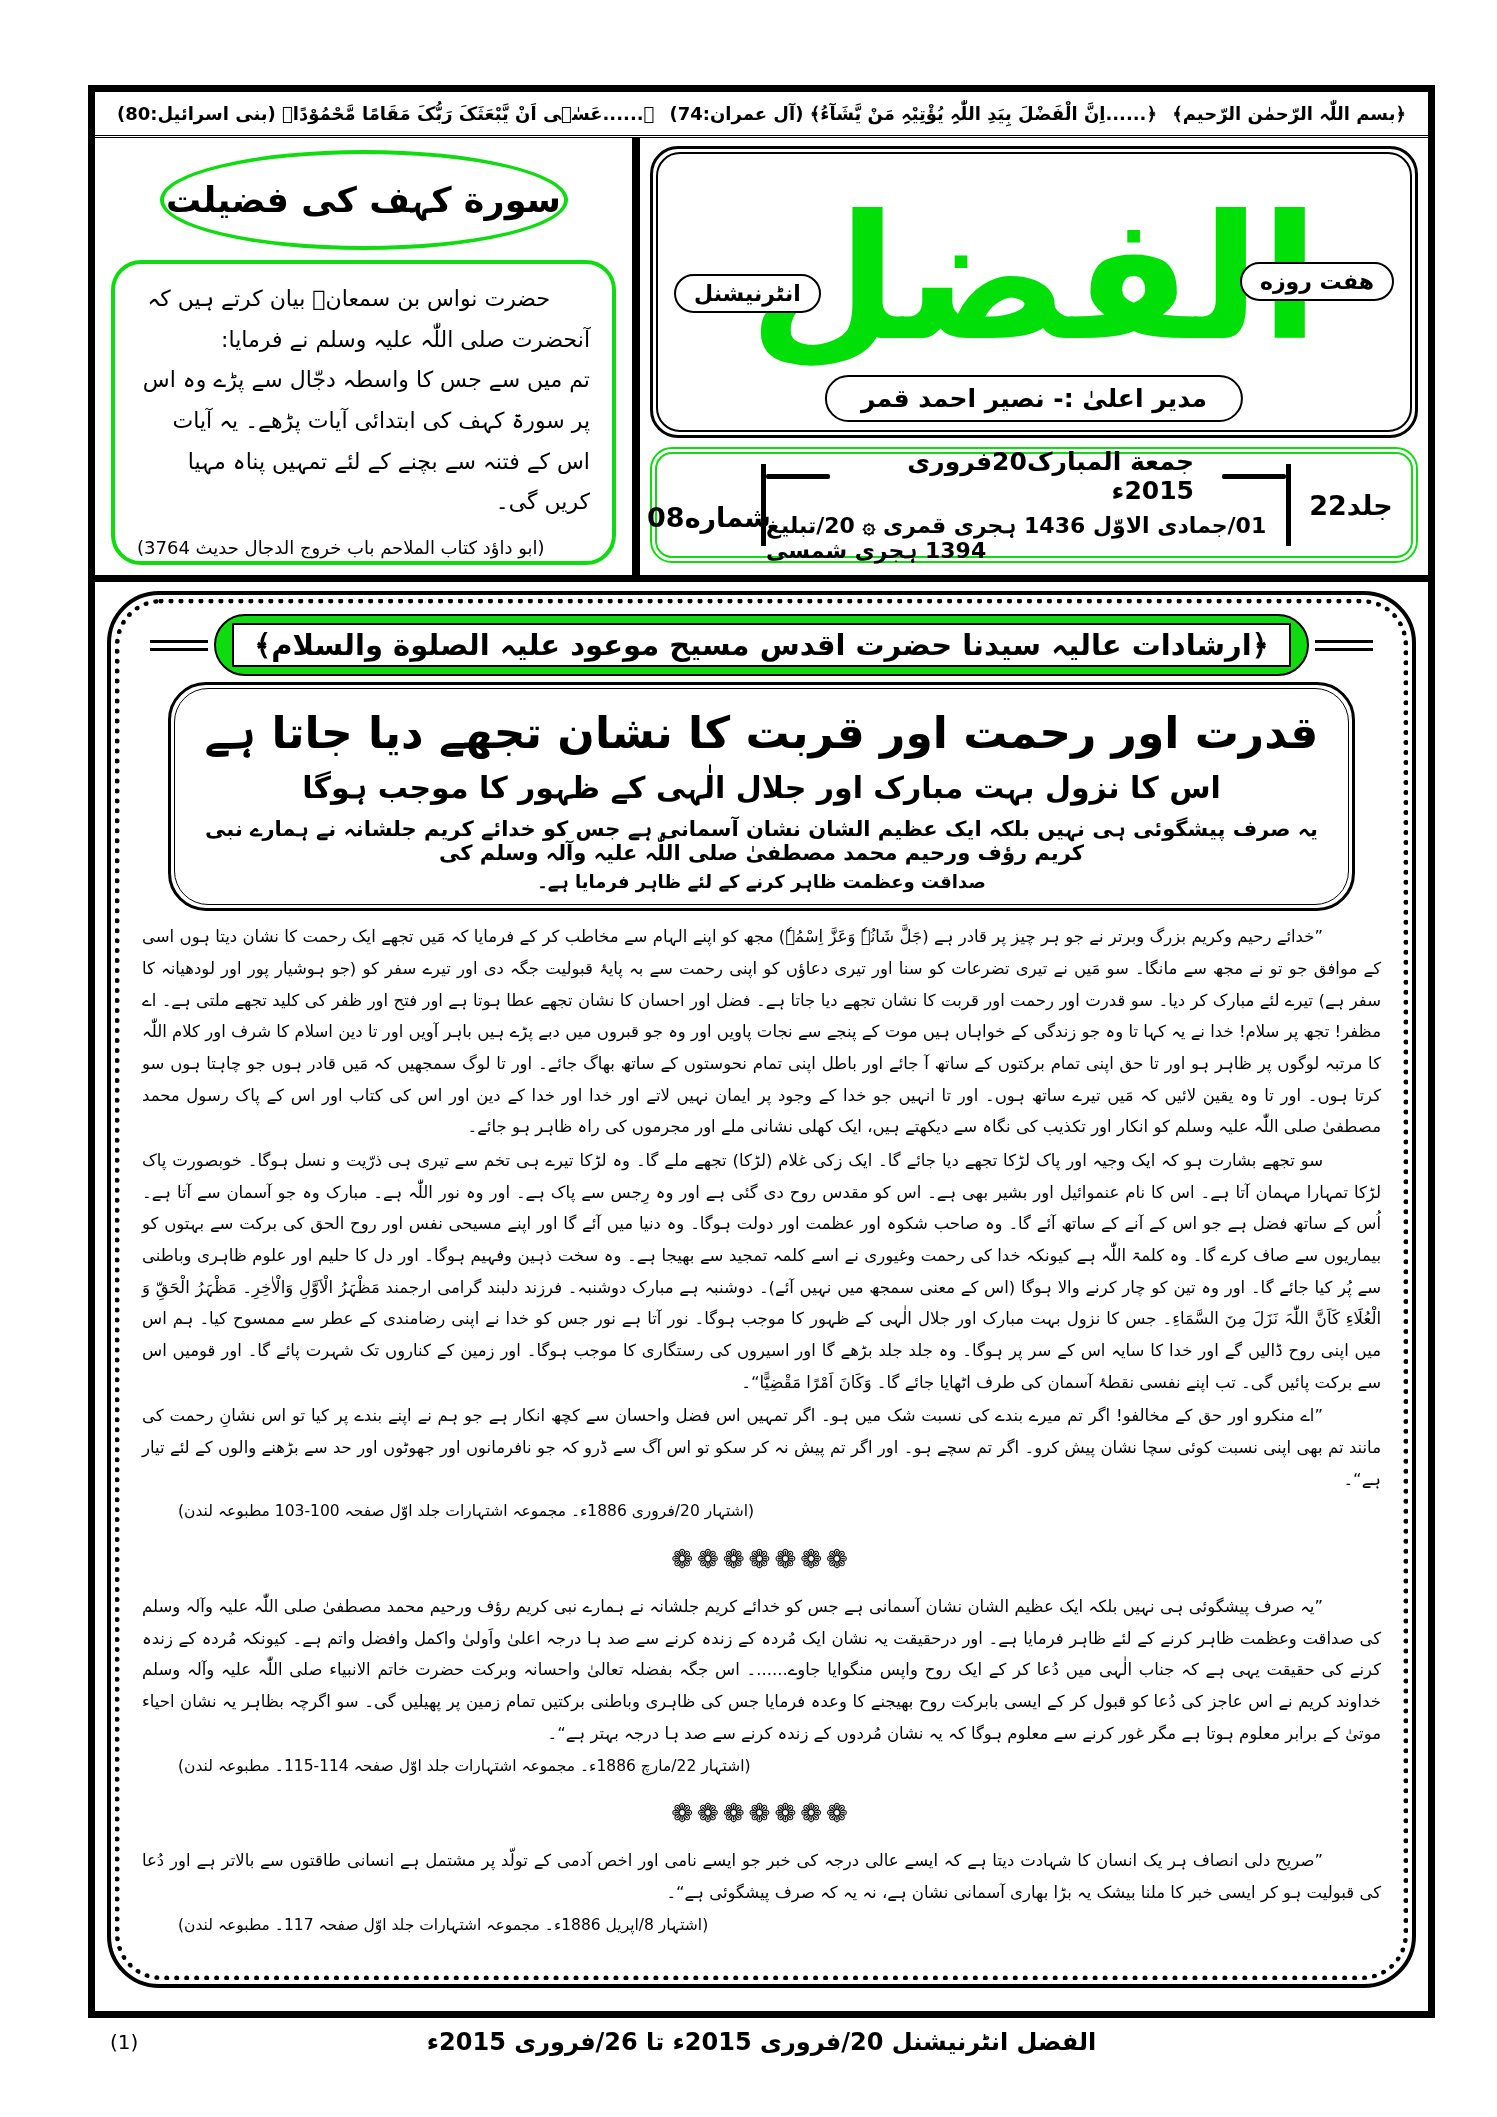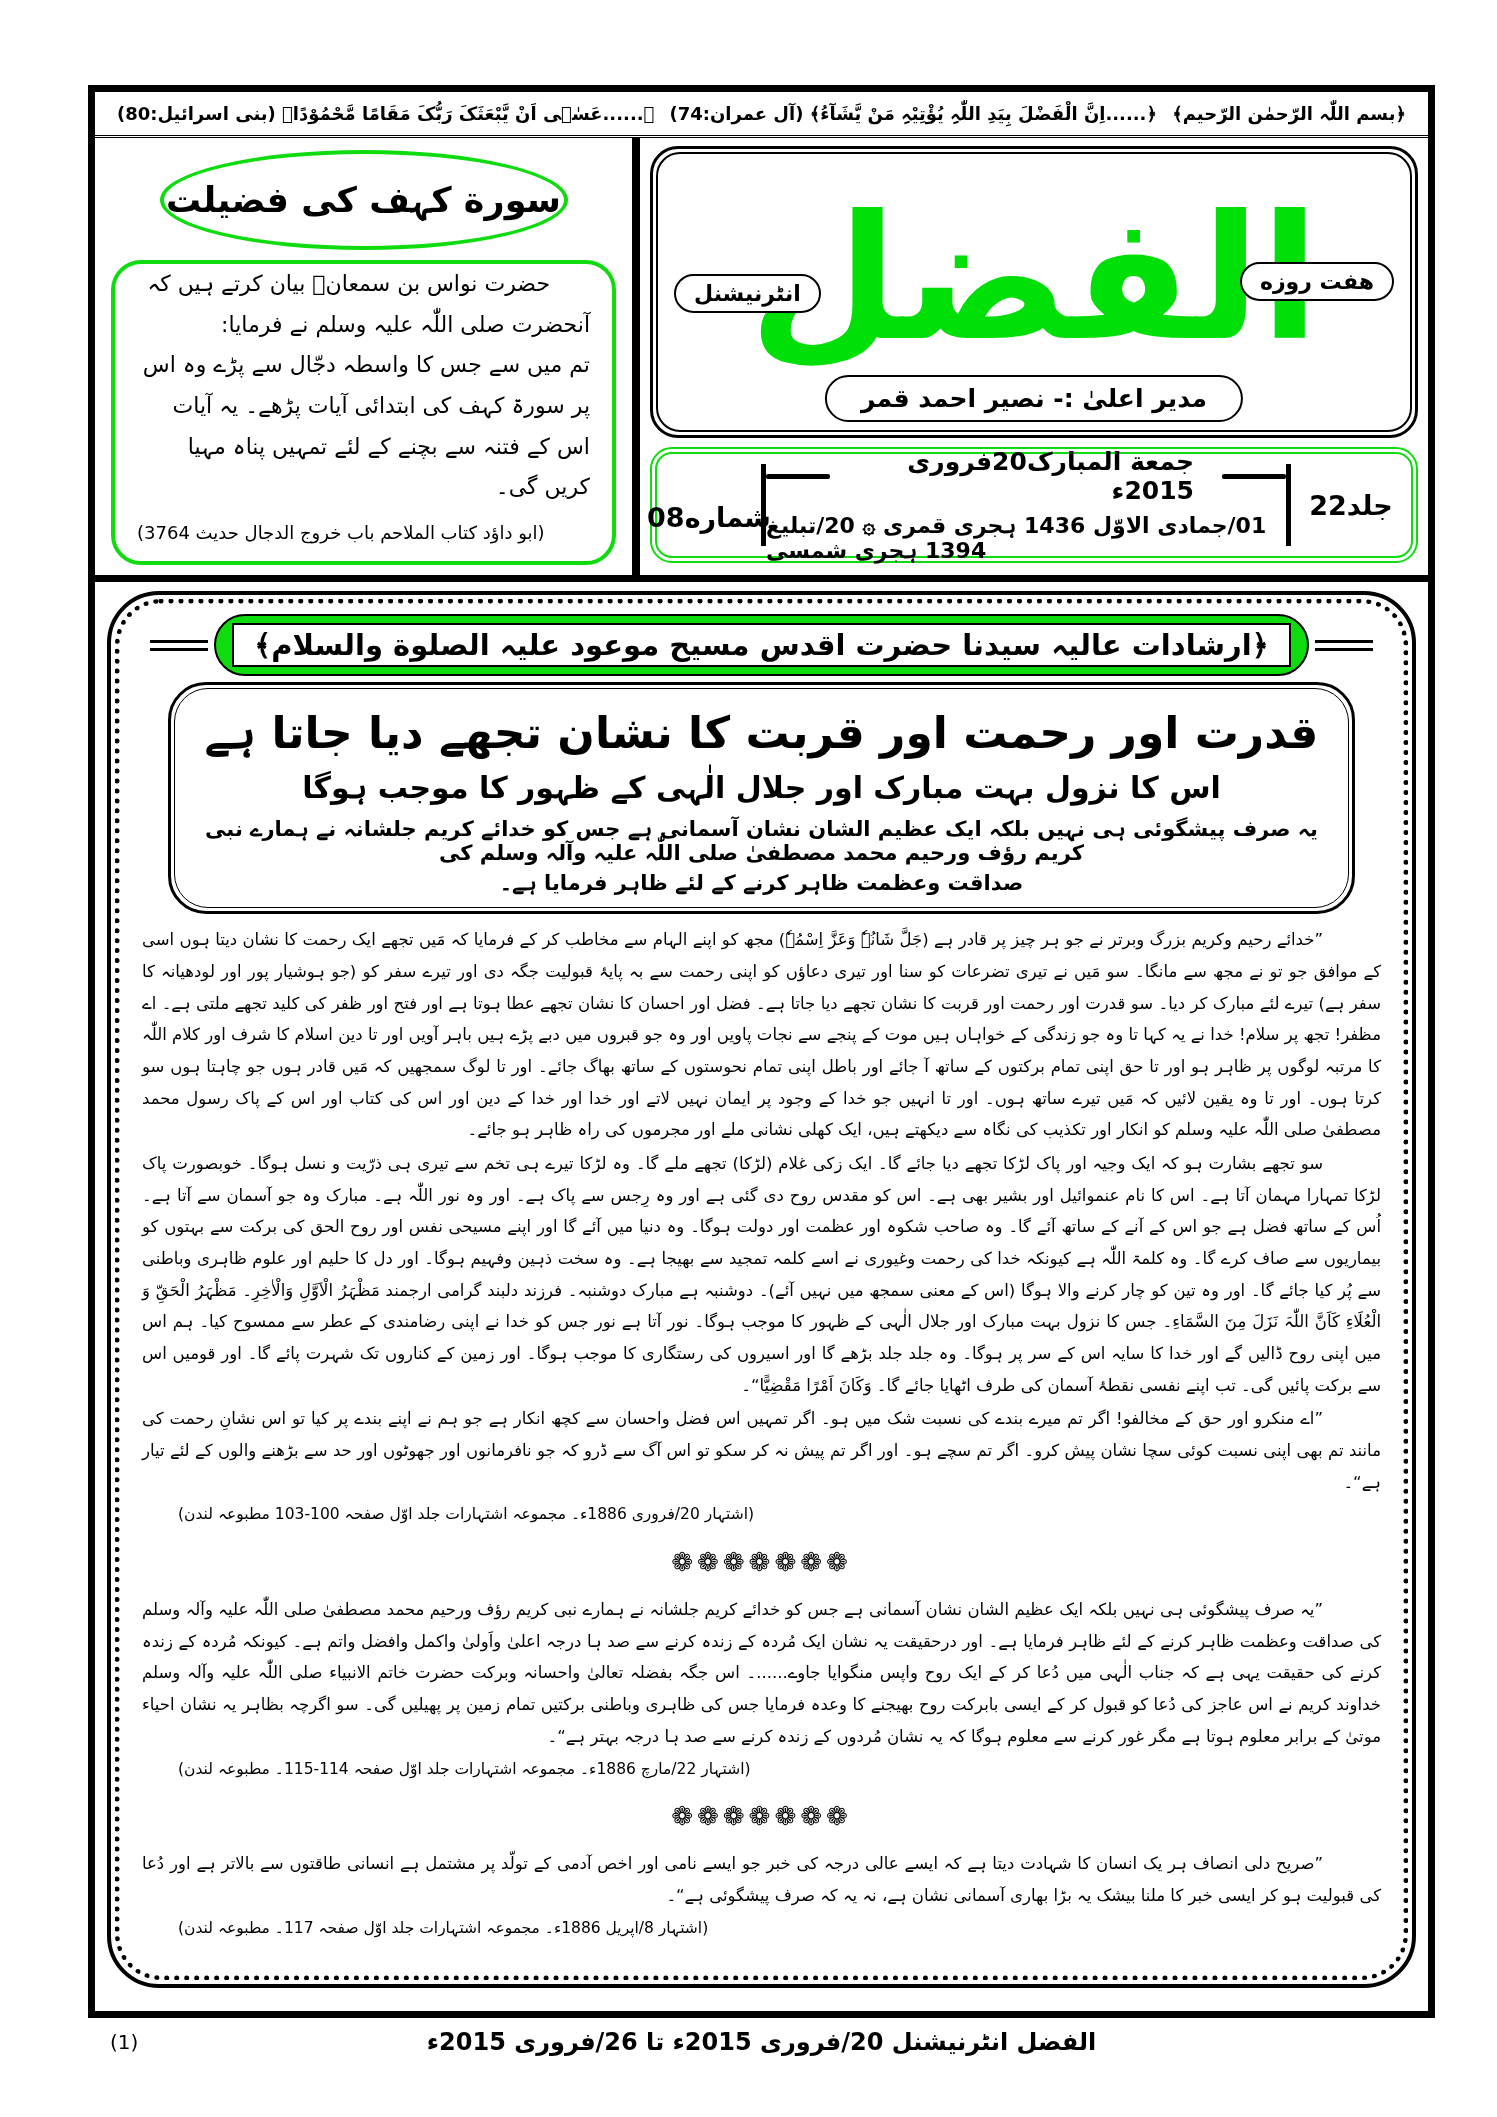--- a/index.html
+++ b/index.html
@@ -57,21 +57,21 @@
   .date-l2{text-align:left;font-size:22px;font-weight:bold;}
   
   .kahf-col{flex:1;padding:12px 16px 10px;display:flex;flex-direction:column;align-items:center;}
   .kahf-ellipse{
     width:408px;height:100px;border:4px solid var(--green);border-radius:50%;
     display:flex;align-items:center;justify-content:center;
     font-size:35px;font-weight:bold;flex:none;
   }
   .kahf-box{
     margin-top:10px;width:100%;flex:1;border:4px solid var(--green);border-radius:30px;
-    padding:0 22px 8px;font-size:22px;line-height:1.85;overflow:hidden;
+    padding:15px 22px 8px;font-size:22px;line-height:1.85;overflow:hidden;
   }
   .kahf-box .lead{text-indent:40px;}
   .kahf-ref{font-size:18px;font-weight:normal;margin-top:8px;text-align:left;direction:rtl;}
   
   .header-sep{height:7px;background:#000;}
   
   .main-area{height:1416px;padding:9px 12px 10px;}
   .main-frame{border:4px solid #000;border-radius:52px;padding:4px;height:100%;}
   .main-frame-inner{
     border:5px dotted #000;border-radius:46px;height:100%;
@@ -87,21 +87,21 @@
   .banner-pill-box{
     background:#fff;border:2px solid #000;padding:3px 20px;
     font-size:29px;font-weight:bold;white-space:nowrap;
   }
   
   .headline-outer{border:3px solid #000;border-radius:38px;padding:3px;margin:6px 26px 10px;}
   .headline-inner{border:1px solid #000;border-radius:34px;padding:14px 24px 12px;text-align:center;}
   .hl1{font-size:44px;font-weight:bold;line-height:1.35;}
   .hl2{font-size:30px;font-weight:bold;margin-top:8px;}
   .hl3{font-size:21px;font-weight:bold;margin-top:12px;}
-  .hl4{font-size:21px;font-weight:bold;margin-top:6px;}
+  .hl4{font-size:18px;font-weight:bold;margin-top:6px;}
   
   .article{font-size:16.5px;line-height:1.92;text-align:justify;}
   .article p.q{text-indent:58px;margin-top:2px;}
   .ref{font-size:15.5px;text-align:left;direction:rtl;padding:2px 8px 0 36px;}
   .flower-divider{text-align:center;font-size:26px;letter-spacing:4px;margin:8px 0 6px;}
   
   .footer{
     position:absolute;left:88px;top:2028px;width:1347px;text-align:center;
     font-size:24px;font-weight:bold;direction:rtl;
   }

